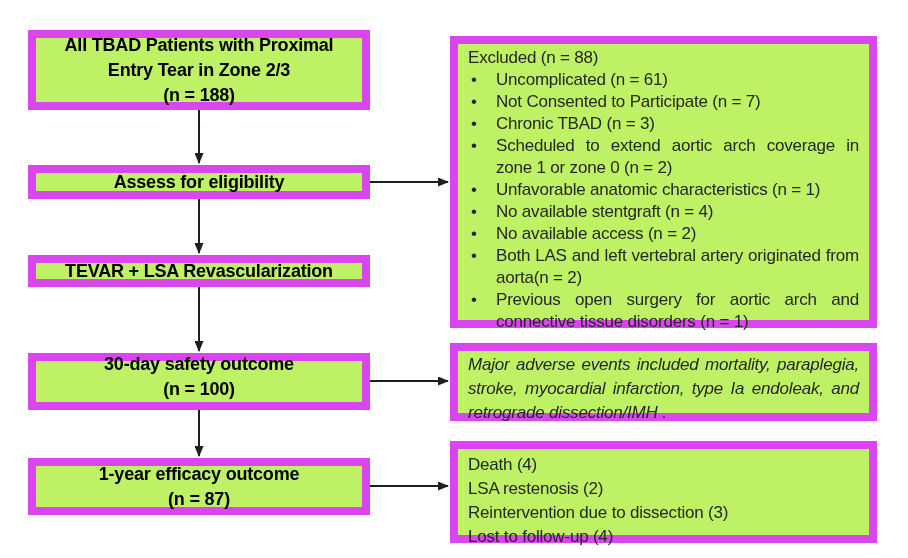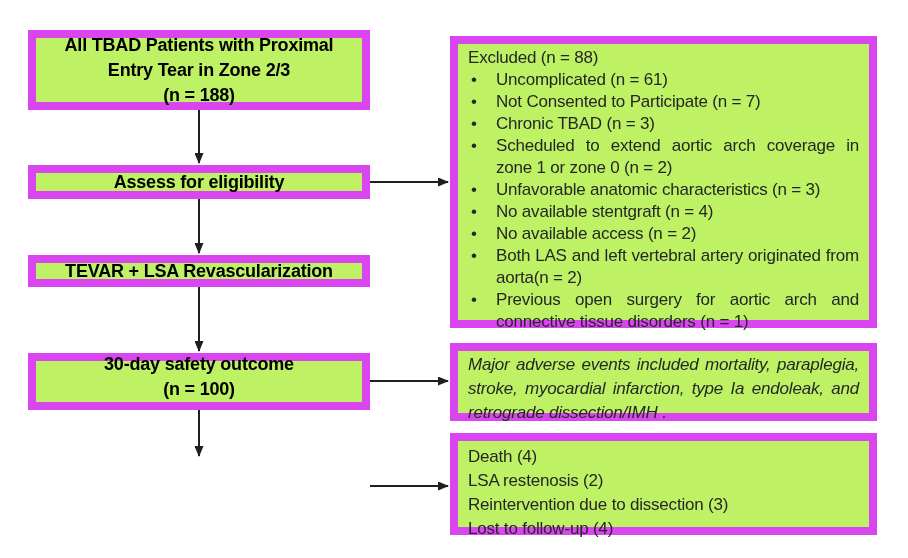--- a/index.html
+++ b/index.html
@@ -54,20 +54,21 @@
     line-height: 22px;
   }
   .rbox-adverse {
     padding: 2px 10px 0 10px;
     line-height: 24px;
     font-style: italic;
   }
   .rbox-followup {
     padding: 4px 10px 0 10px;
     line-height: 24px;
+    margin-top: 8px;
   }
   .bullet-list {
     margin: 0;
     padding: 0;
     list-style: none;
   }
   .bullet-item {
     position: relative;
     padding-left: 28px;
     text-align: justify;
@@ -115,20 +116,24 @@
 
   <div class="box lbox" style="left:28px; top:255px; width:342px; height:32px;">
     <div>TEVAR + LSA Revascularization</div>
   </div>
 
   <div class="box lbox" style="left:28px; top:353px; width:342px; height:57px;justify-content:flex-end;">
     <div>30-day safety outcome</div>
     <div>(n = 100)</div>
   </div>
 
+  <div class="box lbox" style="left:28px; top:458px; width:342px; height:57px;">
+    <div>1-year efficacy outcome</div>
+    <div>(n = 87)</div>
+  </div>
 
   <div class="box rbox rbox-excluded" style="left:450px; top:36px; width:427px; height:292px;">
     <div>Excluded (n = 88)</div>
     <ul class="bullet-list">
       <li class="bullet-item">
         <span class="dot">•</span>
         <span>Uncomplicated (n = 61)</span>
       </li>
       <li class="bullet-item">
         <span class="dot">•</span>
@@ -137,21 +142,21 @@
       <li class="bullet-item">
         <span class="dot">•</span>
         <span>Chronic TBAD (n = 3)</span>
       </li>
       <li class="bullet-item">
         <span class="dot">•</span>
         <span>Scheduled to extend aortic arch coverage in zone 1 or zone 0 (n = 2)</span>
       </li>
       <li class="bullet-item">
         <span class="dot">•</span>
-        <span>Unfavorable anatomic characteristics (n = 3)</span>
+        <span>Unfavorable anatomic characteristics (n = 1)</span>
       </li>
       <li class="bullet-item">
         <span class="dot">•</span>
         <span>No available stentgraft (n = 4)</span>
       </li>
       <li class="bullet-item">
         <span class="dot">•</span>
         <span>No available access (n = 2)</span>
       </li>
       <li class="bullet-item">

